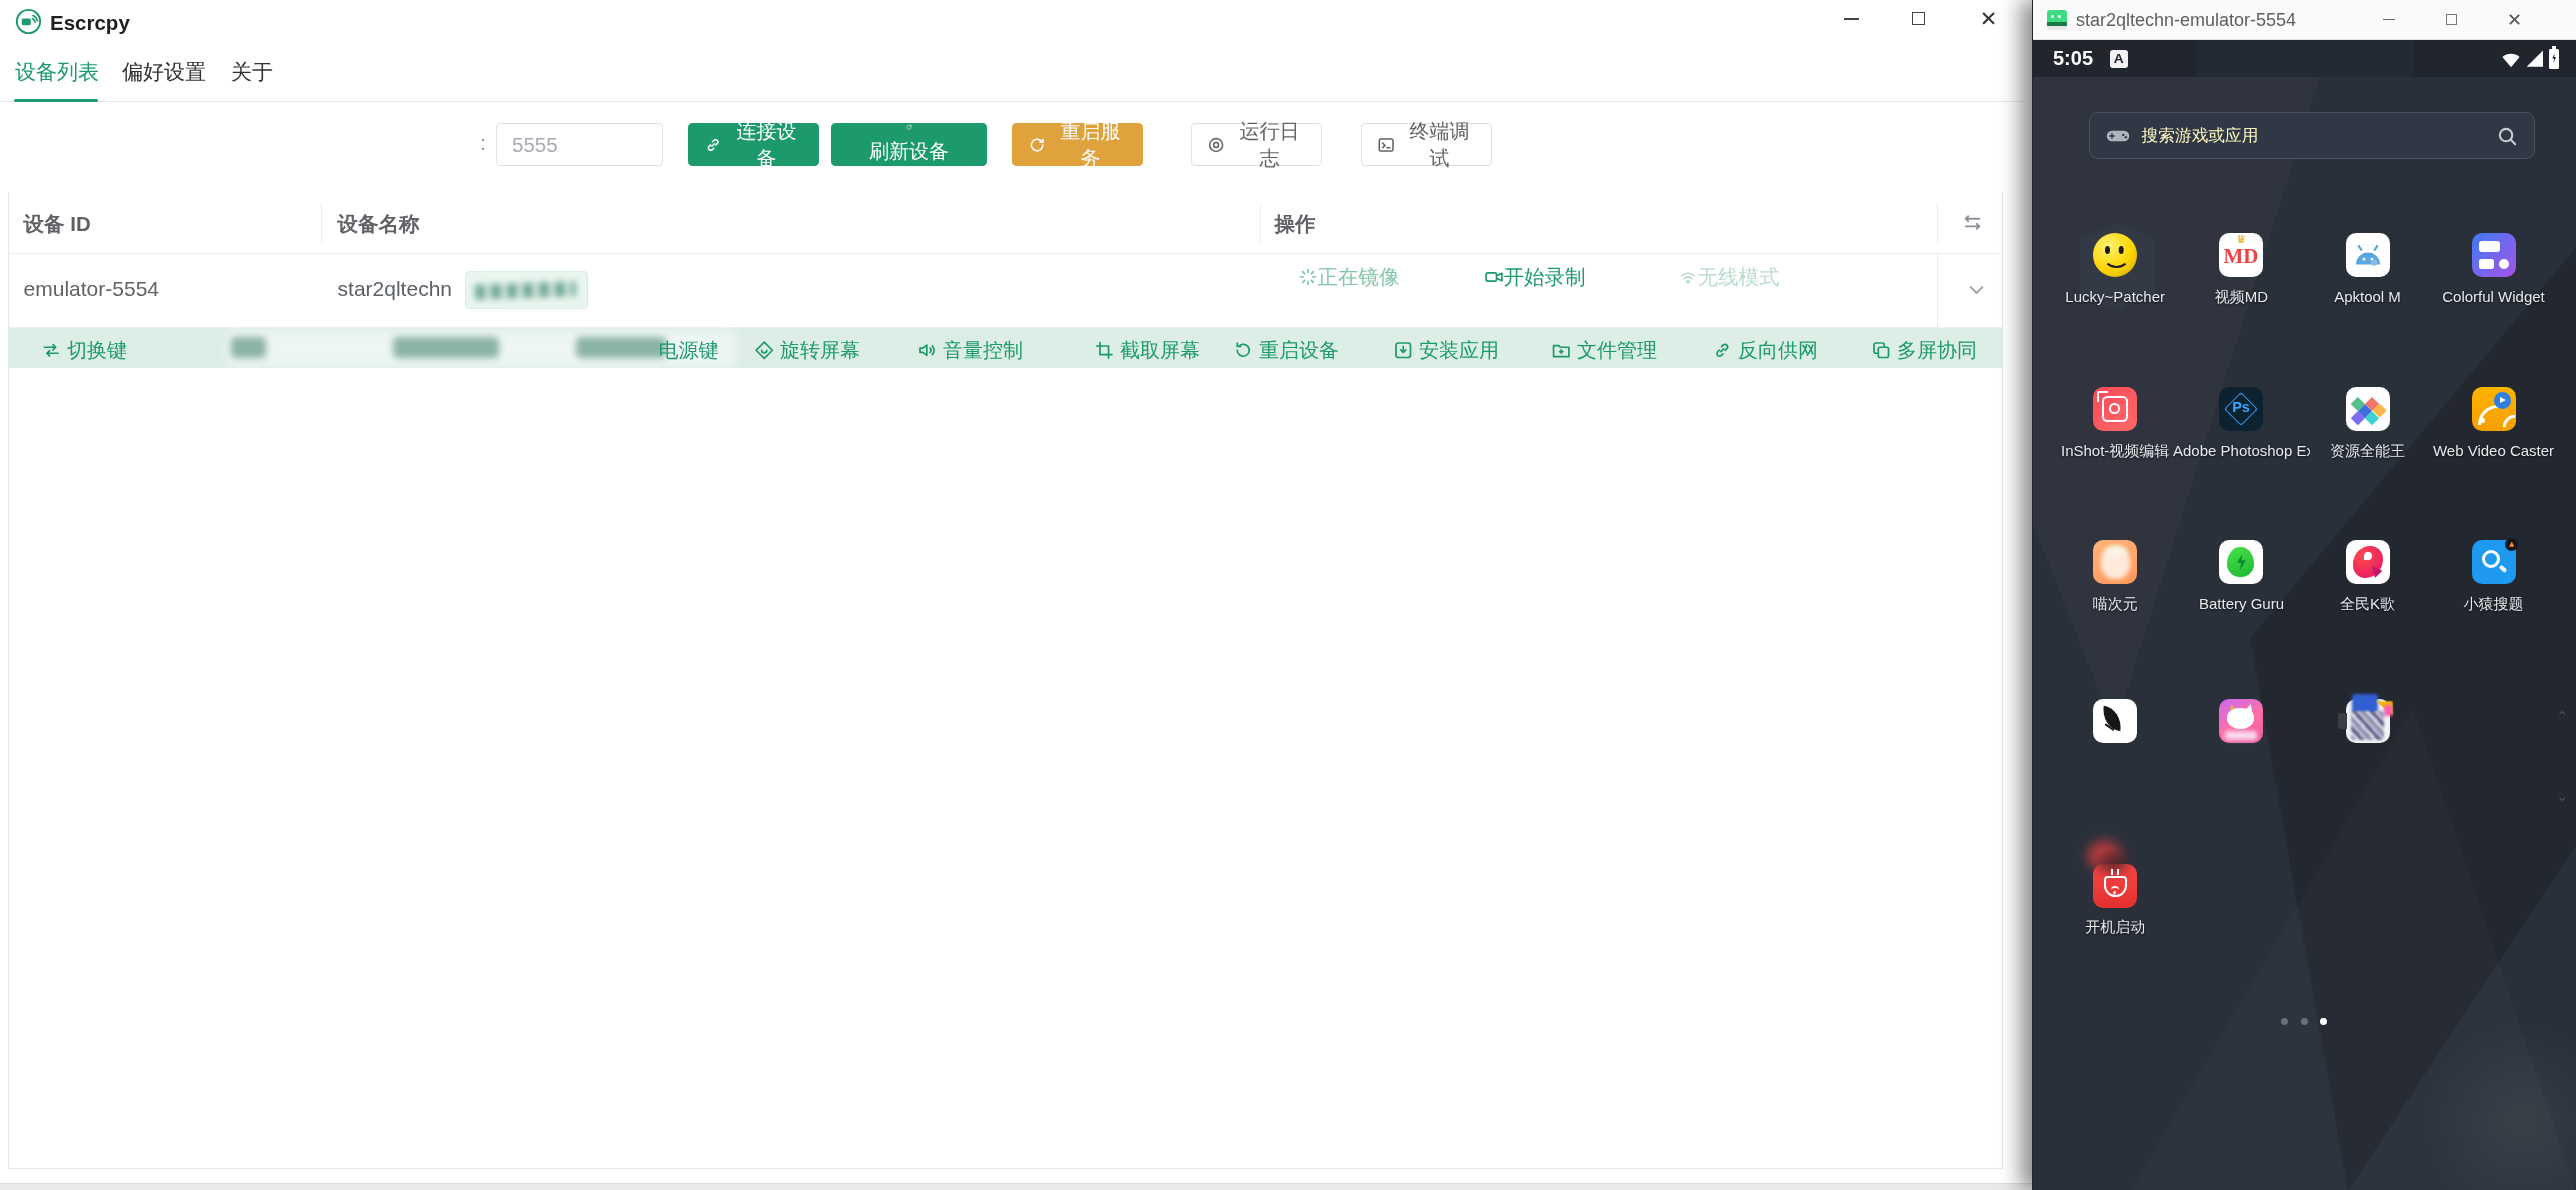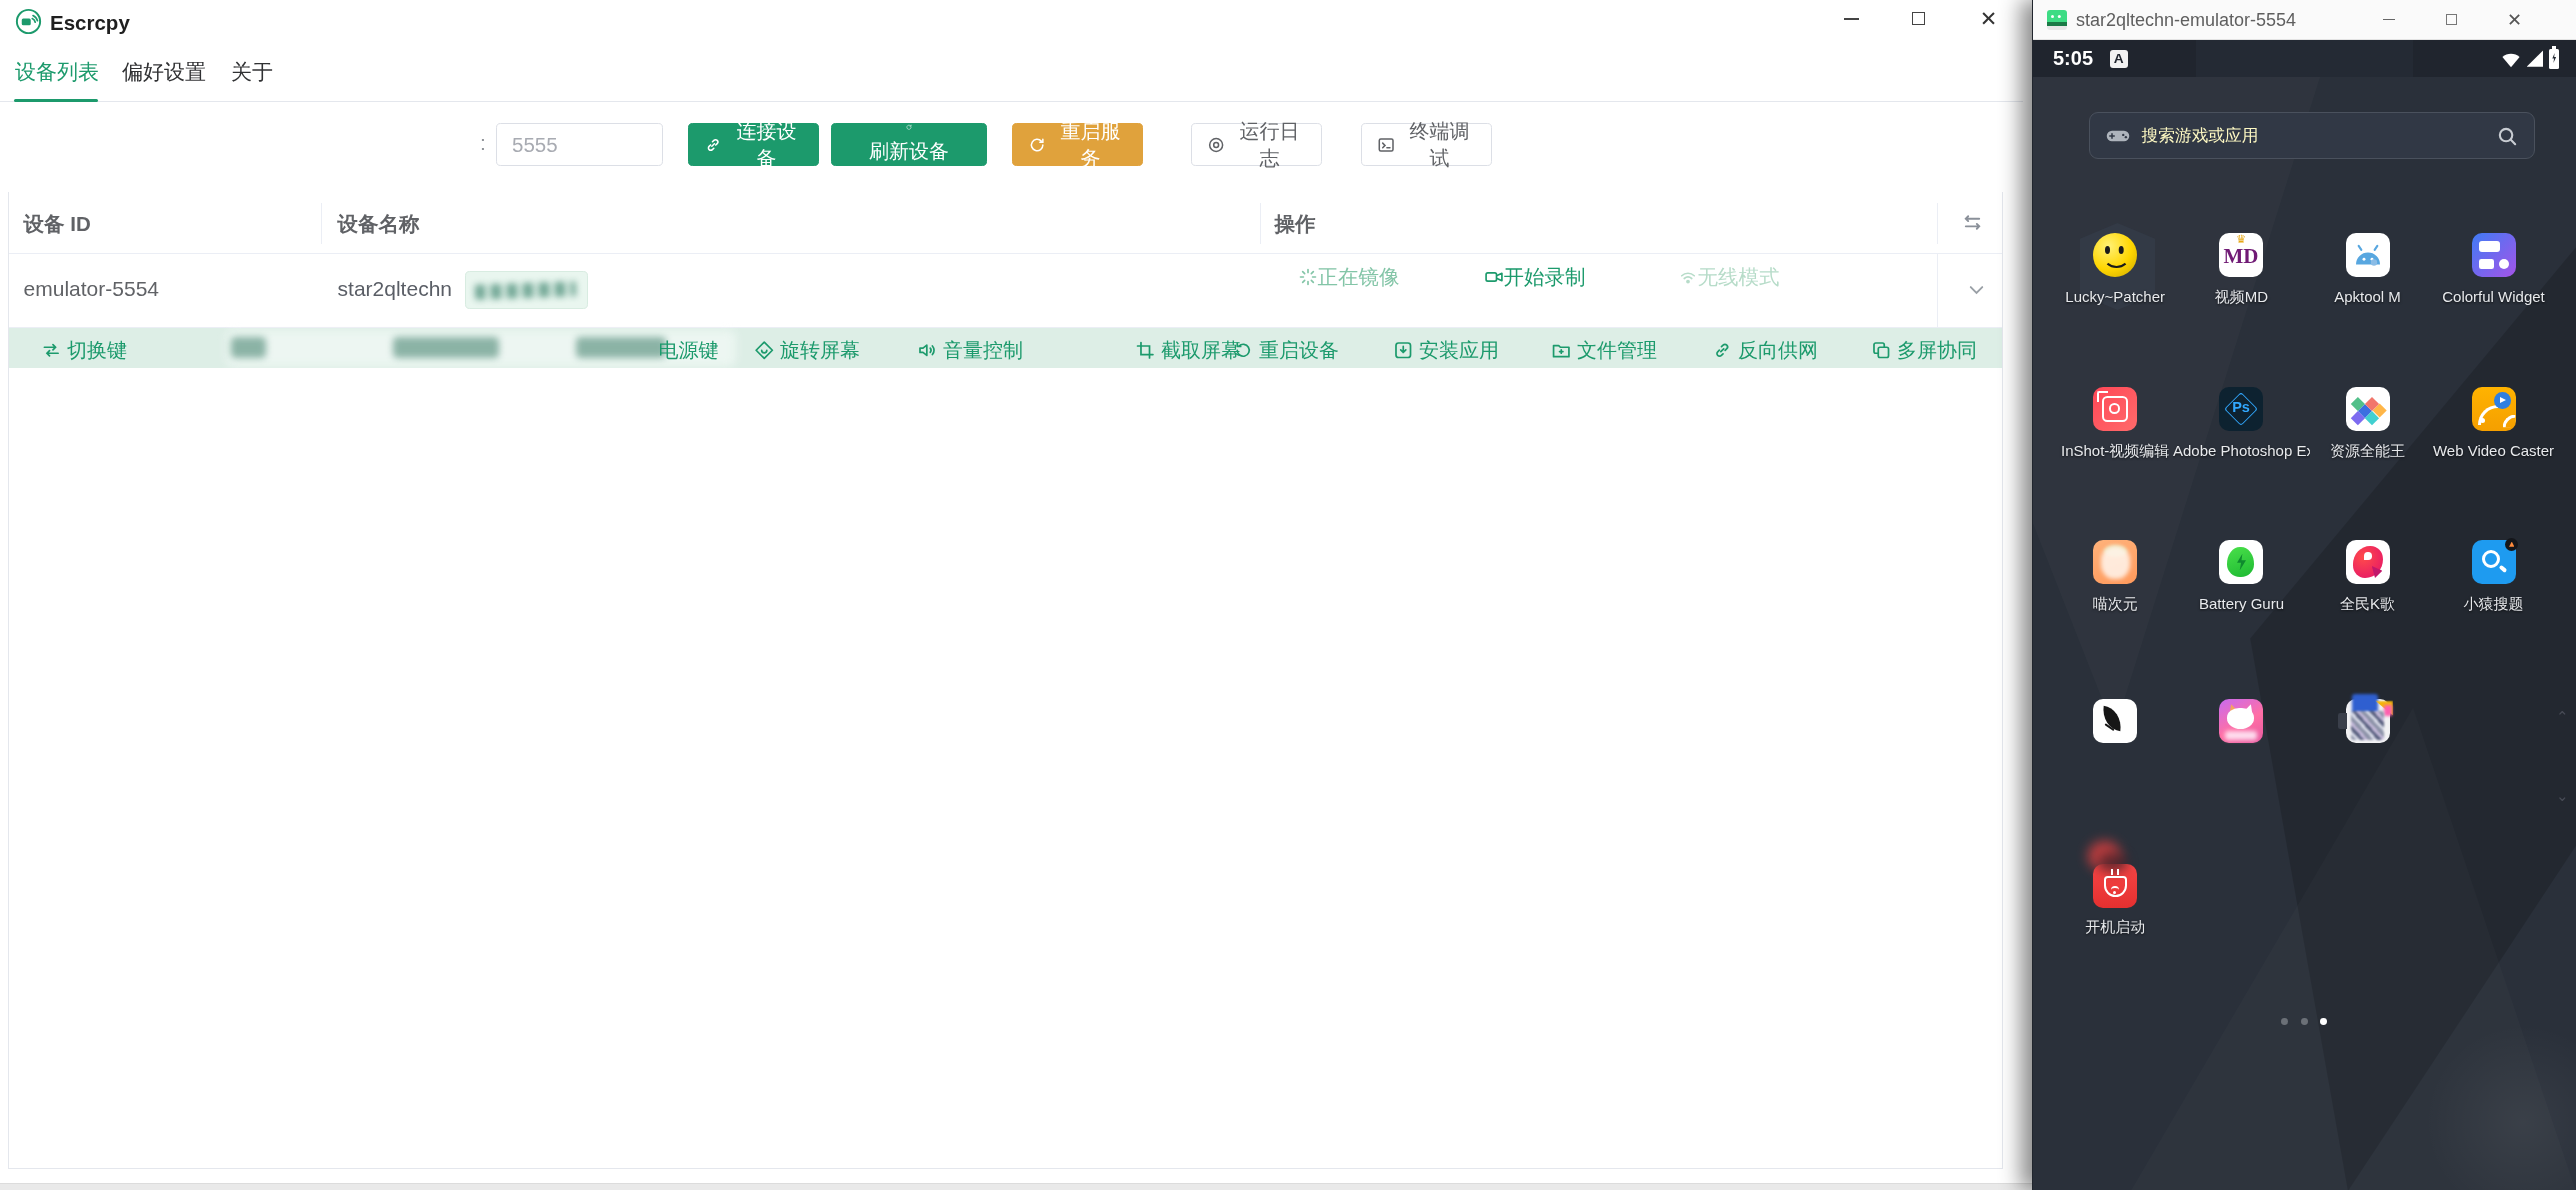--- a/index.html
+++ b/index.html
@@ -105,21 +105,21 @@
   
   .app{position:absolute;width:44px;height:44px;border-radius:10px;cursor:pointer;}
   .app-label{position:absolute;width:137px;text-align:center;font-size:15px;color:#e8eaed;text-shadow:0 0.8px 2.3px rgba(0,0,0,.7);cursor:pointer;white-space:nowrap;overflow:hidden;}
   .lp-tile{position:absolute;left:47px;top:183px;width:75px;height:87px;background:#333a46;clip-path:polygon(50% 0,100% 18%,100% 82%,50% 100%,0 82%,0 18%);}
 
   .i-smiley{background:radial-gradient(circle at 35% 30%,#fff176,#ffd600 55%,#c8a400);border-radius:50%;}
   .i-smiley::before{content:"";position:absolute;left:12px;top:13px;width:5.3px;height:8.4px;border-radius:50%;background:#1a1a1a;box-shadow:13.7px 0 0 #1a1a1a;}
   .i-smiley::after{content:"";position:absolute;left:10px;top:10.6px;width:23px;height:20px;border:2.3px solid transparent;border-bottom-color:#1a1a1a;border-radius:50%;}
 
   .i-md{background:#fff;}
-  .md-text{position:absolute;left:0;top:10.6px;width:100%;text-align:center;font-family:"Liberation Serif","DejaVu Serif",serif;font-weight:bold;font-size:21px;color:#701a75;}
+  .md-text{position:absolute;left:0;top:10.6px;width:100%;text-align:center;font-family:"Liberation Serif","DejaVu Serif",serif;font-weight:bold;font-size:21px;color:#ef4444;}
   .md-crown{position:absolute;left:0;top:-1.5px;width:100%;text-align:center;font-size:11.4px;color:#e6a817;}
 
   .i-apktool{background:#fff;display:flex;align-items:flex-end;justify-content:center;}
   .i-apktool svg{width:32px;height:29px;margin-bottom:6px;}
 
   .i-cwidget{background:linear-gradient(135deg,#3f7bf5,#a554e8);}
   .i-cwidget::before{content:"";position:absolute;left:6.8px;top:7.6px;width:21px;height:11.4px;background:#fff;border-radius:3px;}
   .i-cwidget::after{content:"";position:absolute;right:6.8px;bottom:7.6px;width:10px;height:10px;background:#fff;border-radius:50%;}
   .cw-extra{position:absolute;left:6.8px;bottom:7.6px;width:15px;height:10px;background:#fff;border-radius:2.3px;}
 
@@ -332,21 +332,21 @@
           </svg>
           <span>旋转屏幕</span>
         </div>
         <div class="cb-item" style="left:908px">
           <svg class="ic" viewBox="0 0 24 24" fill="none" stroke="currentColor" stroke-width="2" stroke-linecap="round" stroke-linejoin="round">
             <path d="M3.5 9.5v5h3.5l4.5 3.5v-12L7 9.5z"></path>
               <path d="M15.5 9.5a4 4 0 010 5M18 7a8 8 0 010 10"></path>
           </svg>
           <span>音量控制</span>
         </div>
-        <div class="cb-item" style="left:1126px">
+        <div class="cb-item" style="left:1085px">
           <svg class="ic" viewBox="0 0 24 24" fill="none" stroke="currentColor" stroke-width="2" stroke-linecap="round">
             <path d="M7 3v14h14M3 7h14v14"></path>
           </svg>
           <span>截取屏幕</span>
         </div>
         <div class="cb-item" style="left:1224px">
           <svg class="ic" viewBox="0 0 24 24" fill="none" stroke="currentColor" stroke-width="2" stroke-linecap="round">
             <path d="M5 12a7 7 0 102-4.9M5 3.5v4h4"></path>
           </svg>
           <span>重启设备</span>

